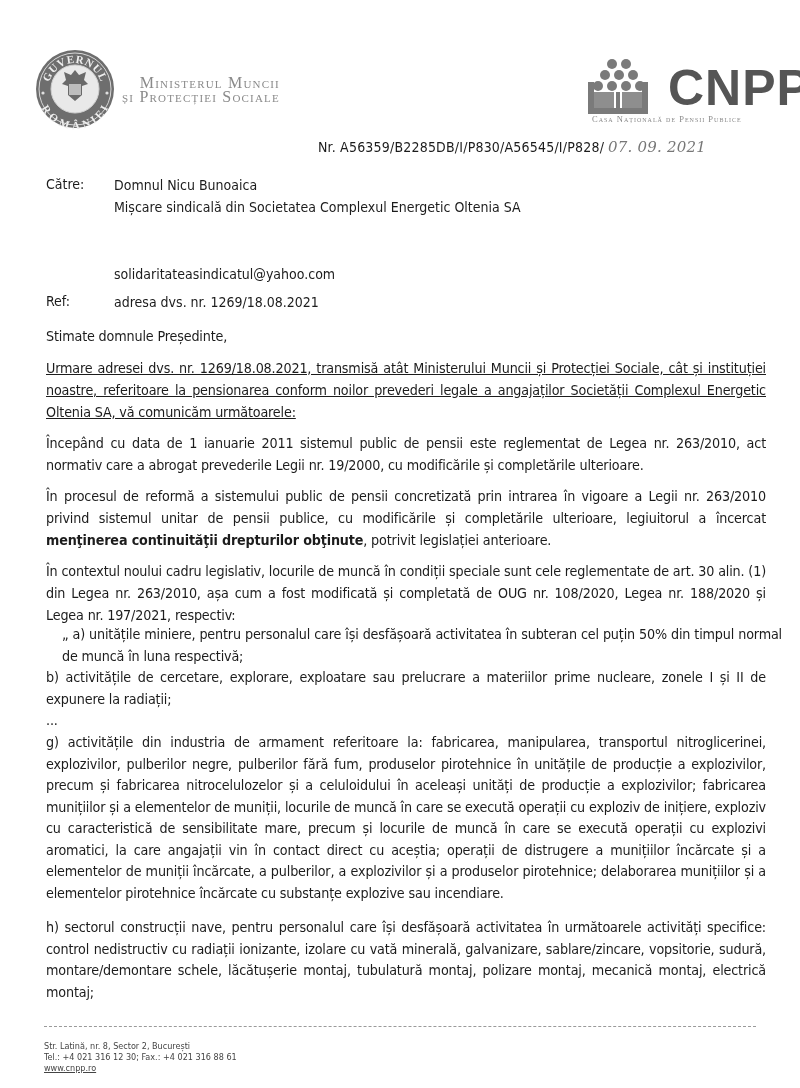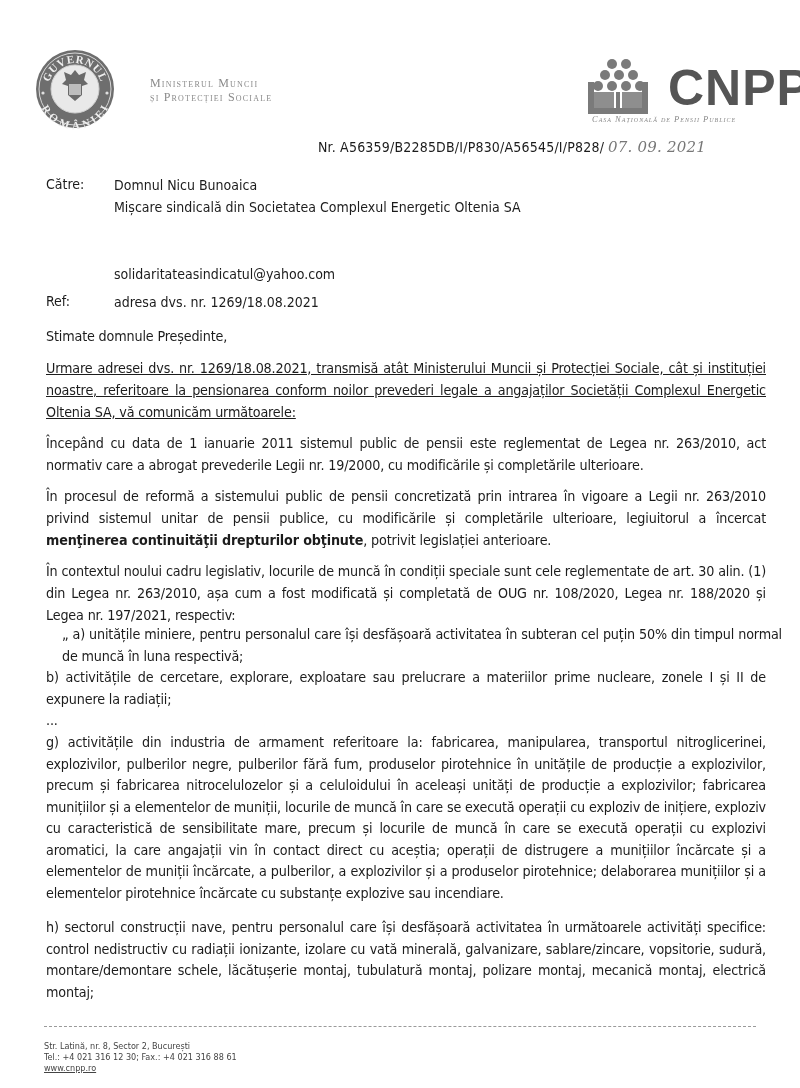--- a/index.html
+++ b/index.html
@@ -2,27 +2,27 @@
 <html><head>
 <meta charset="utf-8">
 <style>
   html, body { margin:0; padding:0; background:#ffffff; }
   body { width:800px; height:1088px; position:relative; overflow:hidden;
          font-family:"DejaVu Sans Condensed","DejaVu Sans",sans-serif; color:#1c1c1c; }
   .abs { position:absolute; }
 
   
   .gov-seal { left:34px; top:48px; width:82px; height:82px; }
-  .ministry { left:150px; top:76px; font-family:"Liberation Serif",serif; font-size:12px;
-              letter-spacing:1.2px; color:#8a8a8a; line-height:14px; font-variant:small-caps; }
+  .ministry { left:122px; top:76px; font-family:"Liberation Serif",serif; font-size:16px;
+              letter-spacing:1.2px; color:#8a8a8a; line-height:14px; font-variant:small-caps;text-align:right; }
   .cnpp-logo { left:586px; top:58px; width:80px; height:60px; }
   .cnpp-text { left:668px; top:60px; font-family:"Liberation Sans",sans-serif; font-weight:bold;
                font-size:50px; color:#555; letter-spacing:1px; line-height:56px; }
   .cnpp-sub { left:592px; top:114px; font-family:"Liberation Serif",serif; font-size:8.5px;
-              letter-spacing:1px; color:#888; font-variant:small-caps;font-style:italic; }
+              letter-spacing:1px; color:#888; font-variant:small-caps; }
   .regnr { left:318px; top:138px; font-size:14px; letter-spacing:0.2px; }
   .regnr .hand { font-family:"DejaVu Serif",serif; font-style:italic; color:#777; font-size:15px; margin-left:4px; }
 
   
   .label { font-size:14px; }
   .addr { font-size:14px; line-height:22px;margin-left:8px; }
 
   
   .para { left:46px; width:720px; font-size:14.2px; line-height:22px; text-align:justify;
           letter-spacing:-0.15px; }

